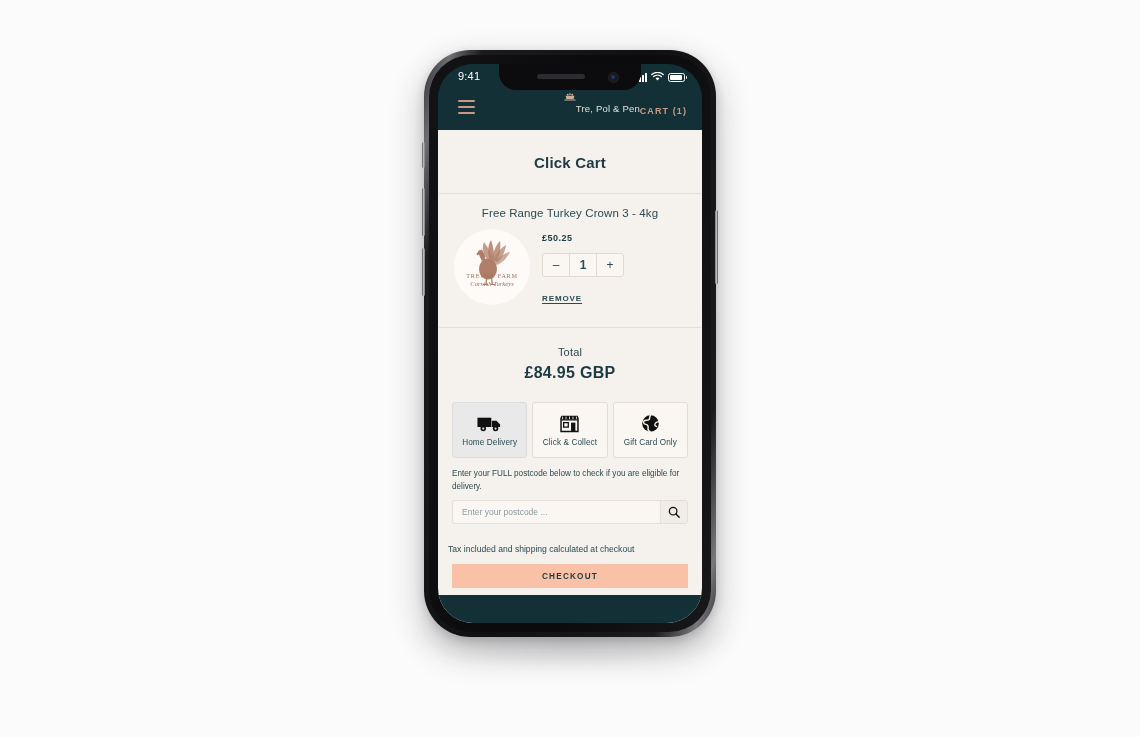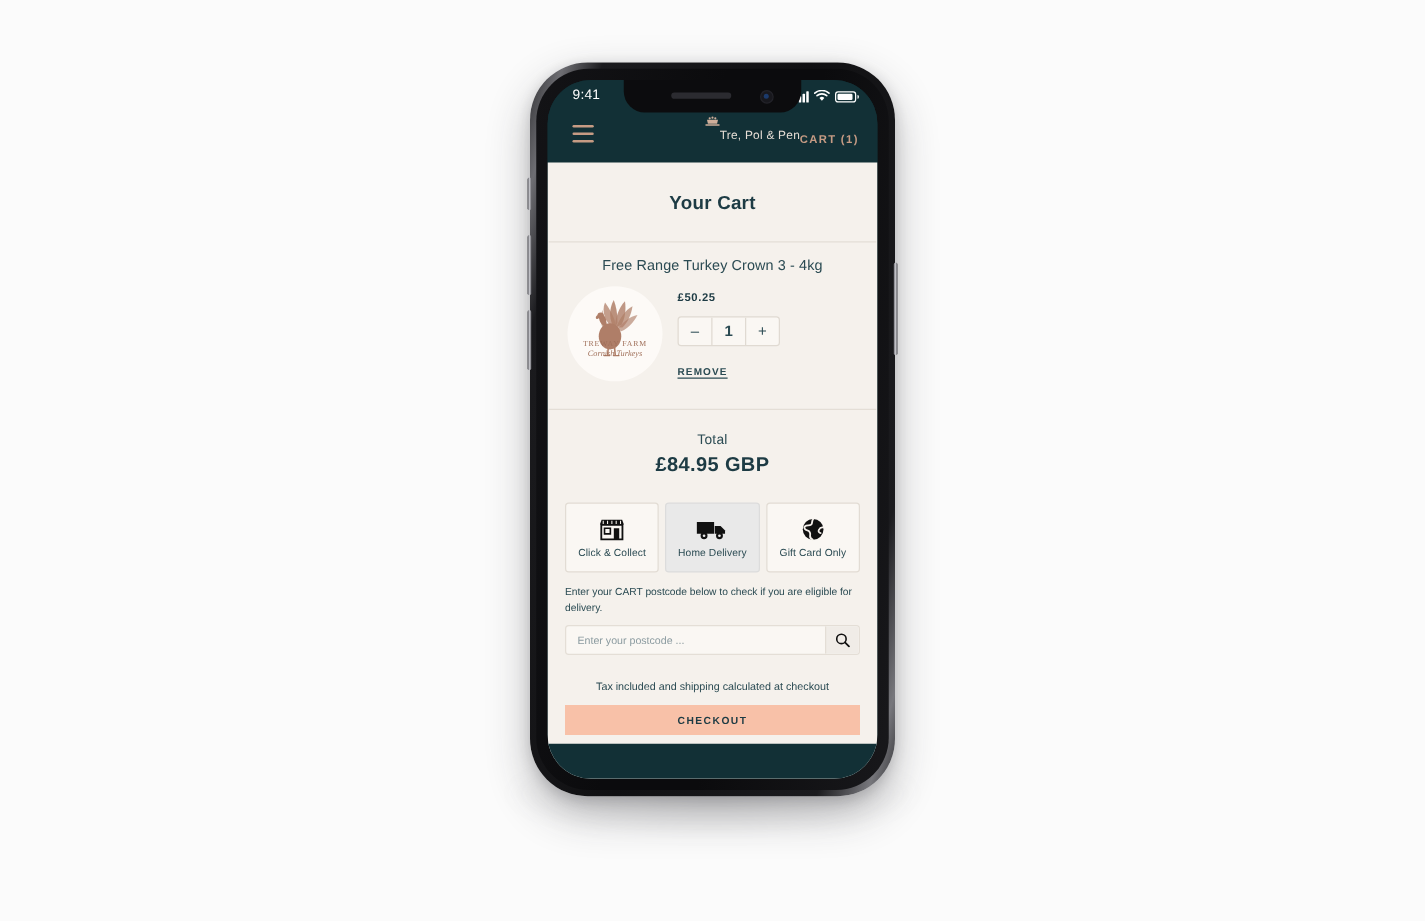--- a/index.html
+++ b/index.html
@@ -428,21 +428,21 @@
     border-left: 1px solid #e4ded6;
     background: #f0ece7;
     display: flex;
     align-items: center;
     justify-content: center;
     cursor: pointer;
   }
 
   
   #tax-note {
-    text-align: center;
+    text-align: left;
     font-size: 8.6px;
     color: #2b4b53;
     padding: 20px 10px 10px 10px;
   }
   #checkout-button {
     margin: 0 14px;
     height: 24px;
     background: #f8c1a8;
     border: none;
     border-radius: 0;
@@ -533,21 +533,21 @@
               <circle cx="12.8" cy="3.1" r="1.1" fill="#cfae9a"></circle>
             </svg>
             <div id="brand-name">Tre, Pol &amp; Pen</div>
           </div>
           <div id="cart-link">CART (1)</div>
         </div>
 
         <div id="page">
           <div id="page-scroll">
 
-            <div id="page-title">Your Cart</div>
+            <div id="page-title">Click Cart</div>
             <div class="rule"></div>
 
             <div id="cart-item">
               <div id="item-title">Free Range Turkey Crown 3 - 4kg</div>
               <div id="item-row">
 
                 <div id="item-thumb">
                   <svg width="76" height="76" viewBox="0 0 76 76">
                     <g fill="#a9745c" opacity="0.92">
 
@@ -588,62 +588,62 @@
             </div>
 
             <div class="rule"></div>
 
             <div id="totals">
               <div id="total-label">Total</div>
               <div id="total-value">£84.95 GBP</div>
             </div>
 
             <div id="delivery-options">
-
-              <div class="delivery-tile">
-                <span class="tile-icon">
-                  <svg width="21" height="19" viewBox="0 0 24 22">
-                    <path d="M2.5 2 h19 l1.6 4.4 H0.9 Z" fill="#111"></path>
-                    <path d="M2.2 6.8 h19.6 v13.4 H2.2 Z" fill="none" stroke="#111" stroke-width="1.7"></path>
-                    <path d="M5.2 10 h5.4 v5.2 H5.2 Z" fill="none" stroke="#111" stroke-width="1.5"></path>
-                    <path d="M13.8 10 h5 v10.2 h-5 Z" fill="#111"></path>
-                    <path d="M4 3 v3 M8 3 v3 M12 3 v3 M16 3 v3 M20 3 v3" stroke="#f5f1ec" stroke-width="1"></path>
-                  </svg>
-                </span>
-                <span class="tile-label">Click &amp; Collect</span>
-              </div>
 
               <div class="delivery-tile selected">
                 <span class="tile-icon">
                   <svg width="25" height="17" viewBox="0 0 28 19">
                     <path d="M0.5 3 h15.5 v10.4 H0.5 Z" fill="#111"></path>
                     <path d="M16.6 6.4 h5.2 l4 4.2 v2.8 h-9.2 Z" fill="#111"></path>
                     <circle cx="7" cy="15.2" r="3.1" fill="#111"></circle>
                     <circle cx="7" cy="15.2" r="1.2" fill="#e9e9e9"></circle>
                     <circle cx="20.8" cy="15.2" r="3.1" fill="#111"></circle>
                     <circle cx="20.8" cy="15.2" r="1.2" fill="#e9e9e9"></circle>
                   </svg>
                 </span>
                 <span class="tile-label">Home Delivery</span>
               </div>
 
               <div class="delivery-tile">
                 <span class="tile-icon">
+                  <svg width="21" height="19" viewBox="0 0 24 22">
+                    <path d="M2.5 2 h19 l1.6 4.4 H0.9 Z" fill="#111"></path>
+                    <path d="M2.2 6.8 h19.6 v13.4 H2.2 Z" fill="none" stroke="#111" stroke-width="1.7"></path>
+                    <path d="M5.2 10 h5.4 v5.2 H5.2 Z" fill="none" stroke="#111" stroke-width="1.5"></path>
+                    <path d="M13.8 10 h5 v10.2 h-5 Z" fill="#111"></path>
+                    <path d="M4 3 v3 M8 3 v3 M12 3 v3 M16 3 v3 M20 3 v3" stroke="#f5f1ec" stroke-width="1"></path>
+                  </svg>
+                </span>
+                <span class="tile-label">Click &amp; Collect</span>
+              </div>
+
+              <div class="delivery-tile">
+                <span class="tile-icon">
                   <svg width="19" height="19" viewBox="0 0 22 22">
                     <circle cx="11" cy="11" r="9.6" fill="#111"></circle>
                     <path d="M11 1.6 C9.4 3.6 10.6 5.4 9.2 6.6 C7.6 8 5 6.4 3.4 8.2 C2.2 9.6 3.4 11.6 5.6 12 C8 12.4 8.6 14.6 8.2 16.6 C7.9 18.2 9 19.8 10.6 20.4" stroke="#f5f1ec" stroke-width="1.7" fill="none" stroke-linecap="round"></path>
                     <path d="M20 9.2 C18.4 9 17 10 16.2 11.6 C15.6 13 16.6 14.4 18 14.4" stroke="#f5f1ec" stroke-width="1.6" fill="none" stroke-linecap="round"></path>
                   </svg>
                 </span>
                 <span class="tile-label">Gift Card Only</span>
               </div>
 
             </div>
 
-            <div id="postcode-help">Enter your CART postcode below to check if you are eligible for delivery.</div>
+            <div id="postcode-help">Enter your FULL postcode below to check if you are eligible for delivery.</div>
             <div id="postcode-row">
               <input id="postcode-input" type="text" placeholder="Enter your postcode ..." style="">
               <div id="postcode-search-btn">
                 <svg width="12" height="12" viewBox="0 0 14 14">
                   <circle cx="6" cy="6" r="4.4" stroke="#111" stroke-width="1.5" fill="none"></circle>
                   <path d="M9.3 9.3 L13 13" stroke="#111" stroke-width="1.7" stroke-linecap="round"></path>
                 </svg>
               </div>
             </div>
 

